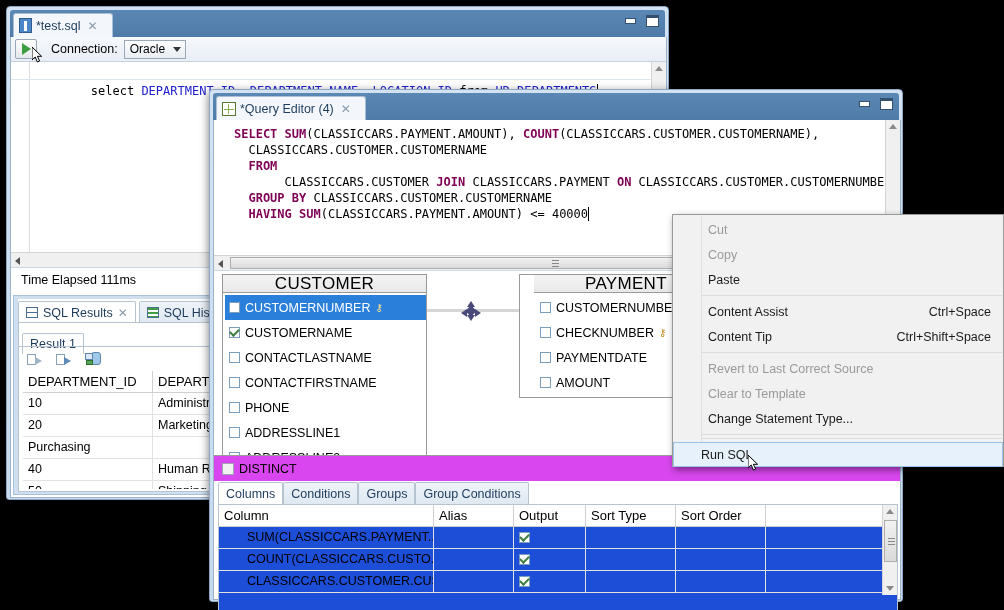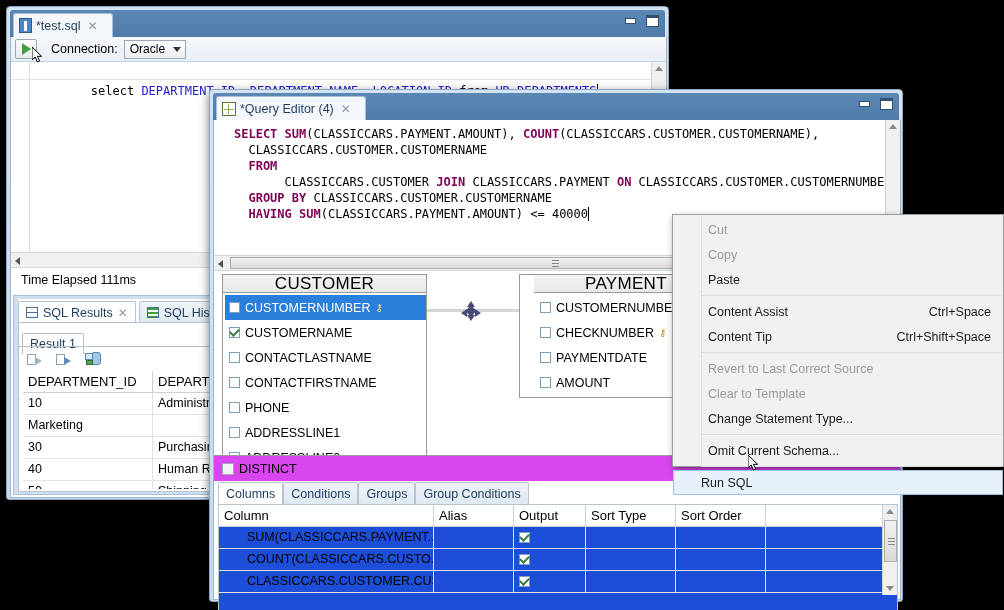--- a/index.html
+++ b/index.html
@@ -211,24 +211,24 @@
           <div class="gridhdr">
             <div style="width:130px;">DEPARTMENT_ID</div>
             <div style="width:130px;">DEPARTMENT_NAME</div>
           </div>
           <div id="result-rows">
               <div class="gridrow">
                 <div style="width: 130px;">10</div>
                 <div style="width: 130px;">Administration</div>
               </div>
               <div class="gridrow">
+                <div style="width: 130px;">20</div>
                 <div style="width: 130px;">Marketing</div>
               </div>
               <div class="gridrow">
-                <div style="width: 130px;">30</div>
                 <div style="width: 130px;">Purchasing</div>
               </div>
               <div class="gridrow">
                 <div style="width: 130px;">40</div>
                 <div style="width: 130px;">Human Resour</div>
               </div>
               <div class="gridrow">
                 <div style="width: 130px;">50</div>
                 <div style="width: 130px;">Shipping</div>
               </div>
@@ -457,23 +457,20 @@
       <div class="mi dis">
         <span>Revert to Last Correct Source</span>
       </div>
       <div class="mi dis">
         <span>Clear to Template</span>
       </div>
       <div class="mi">
         <span>Change Statement Type...</span>
       </div>
       <div class="msep"></div>
-      <div class="mi">
-        <span>Omit Current Schema...</span>
-      </div>
       <div class="msep"></div>
       <div class="mi sel">
         <span>Run SQL</span>
       </div>
     </div>
 </div>
 
 <svg class="cursor" style="left:748px;top:455px;" viewBox="0 0 12 18">
   <polygon points="0,0 0,13 3.2,10 5.4,15 7.6,14 5.4,9.3 9.6,9.3" fill="#fff" stroke="#000" stroke-width="1"></polygon>
 </svg>

